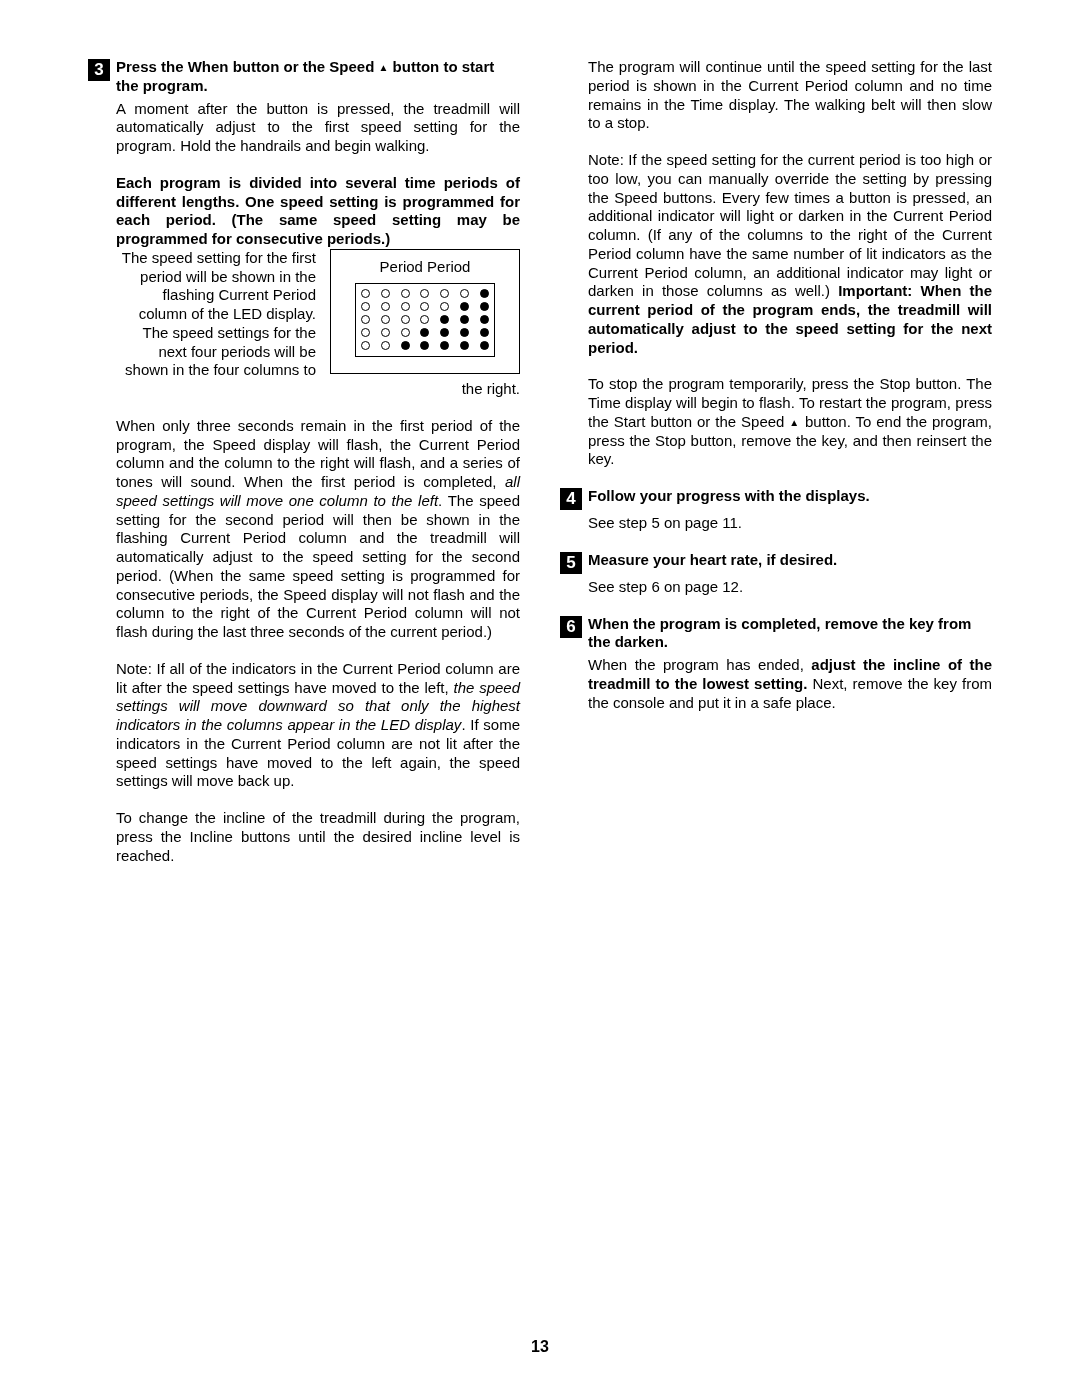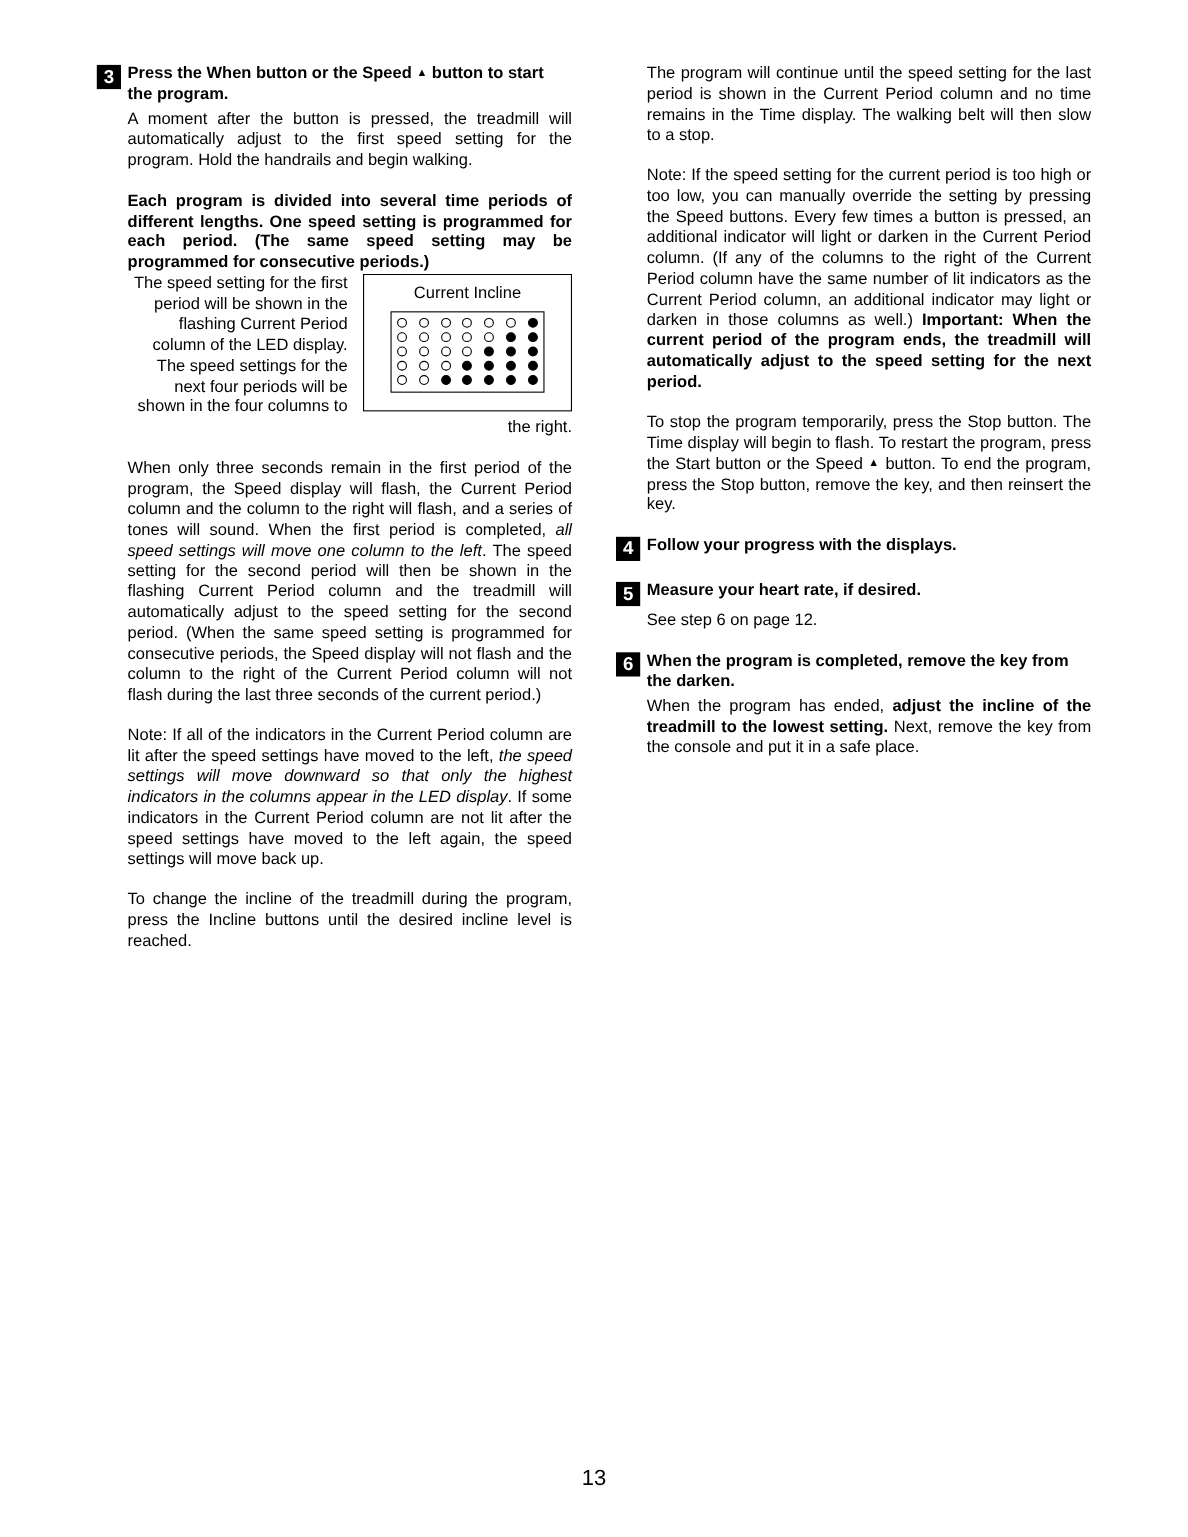--- a/index.html
+++ b/index.html
@@ -100,22 +100,22 @@
   .symbol {
     font-size: 10px;
     vertical-align: middle;
     line-height: 1;
   }
   .page-num {
     position: absolute;
     bottom: 40px;
     left: 0; right: 0;
     text-align: center;
-    font-weight: normal;
-    font-size: 20px;
+    font-weight: bold;
+    font-size: 16px;
   }
   .block { margin-bottom: 18px; }
 </style>
 </head>
 <body>
 
 <div class="page">
   <div class="cols">
 
     <div class="col">
@@ -124,21 +124,21 @@
         <div class="step-title">
           <span>Press the When button or the Speed </span><span class="symbol">▲</span><span> button to start the program.</span>
         </div>
       </div>
       <div class="after-step">
         <p>A moment after the button is pressed, the treadmill will automatically adjust to the first speed setting for the program. Hold the handrails and begin walking.</p>
         <p class="tight">Each program is divided into several time periods of different lengths. One speed setting is programmed for each period. (The same speed setting may be programmed for consecutive periods.)</p>
 
         <div class="fig-wrap">
           <div class="fig">
-            <div class="fig-label">Current Incline</div>
+            <div class="fig-label">Period Period</div>
             <div class="led-box" id="led-box">
                 <div class="led-row">
                   <div class="dot"></div>
                   <div class="dot"></div>
                   <div class="dot"></div>
                   <div class="dot"></div>
                   <div class="dot"></div>
                   <div class="dot"></div>
                   <div class="dot f"></div>
                 </div>
@@ -204,20 +204,23 @@
         <p>
           <span>To stop the program temporarily, press the Stop button. The Time display will begin to flash. To restart the program, press the Start button or the Speed </span><span class="symbol">▲</span><span> button. To end the program, press the Stop button, remove the key, and then reinsert the key.</span>
         </p>
       </div>
 
       <div class="block">
         <div class="step">
           <div class="step-num">4</div>
           <div class="step-title">Follow your progress with the displays.</div>
         </div>
+        <div class="after-step">
+          <p style="margin-bottom:10px;">See step 5 on page 11.</p>
+        </div>
       </div>
 
       <div class="block">
         <div class="step">
           <div class="step-num">5</div>
           <div class="step-title">Measure your heart rate, if desired.</div>
         </div>
         <div class="after-step">
           <p style="margin-bottom:10px;">See step 6 on page 12.</p>
         </div>

